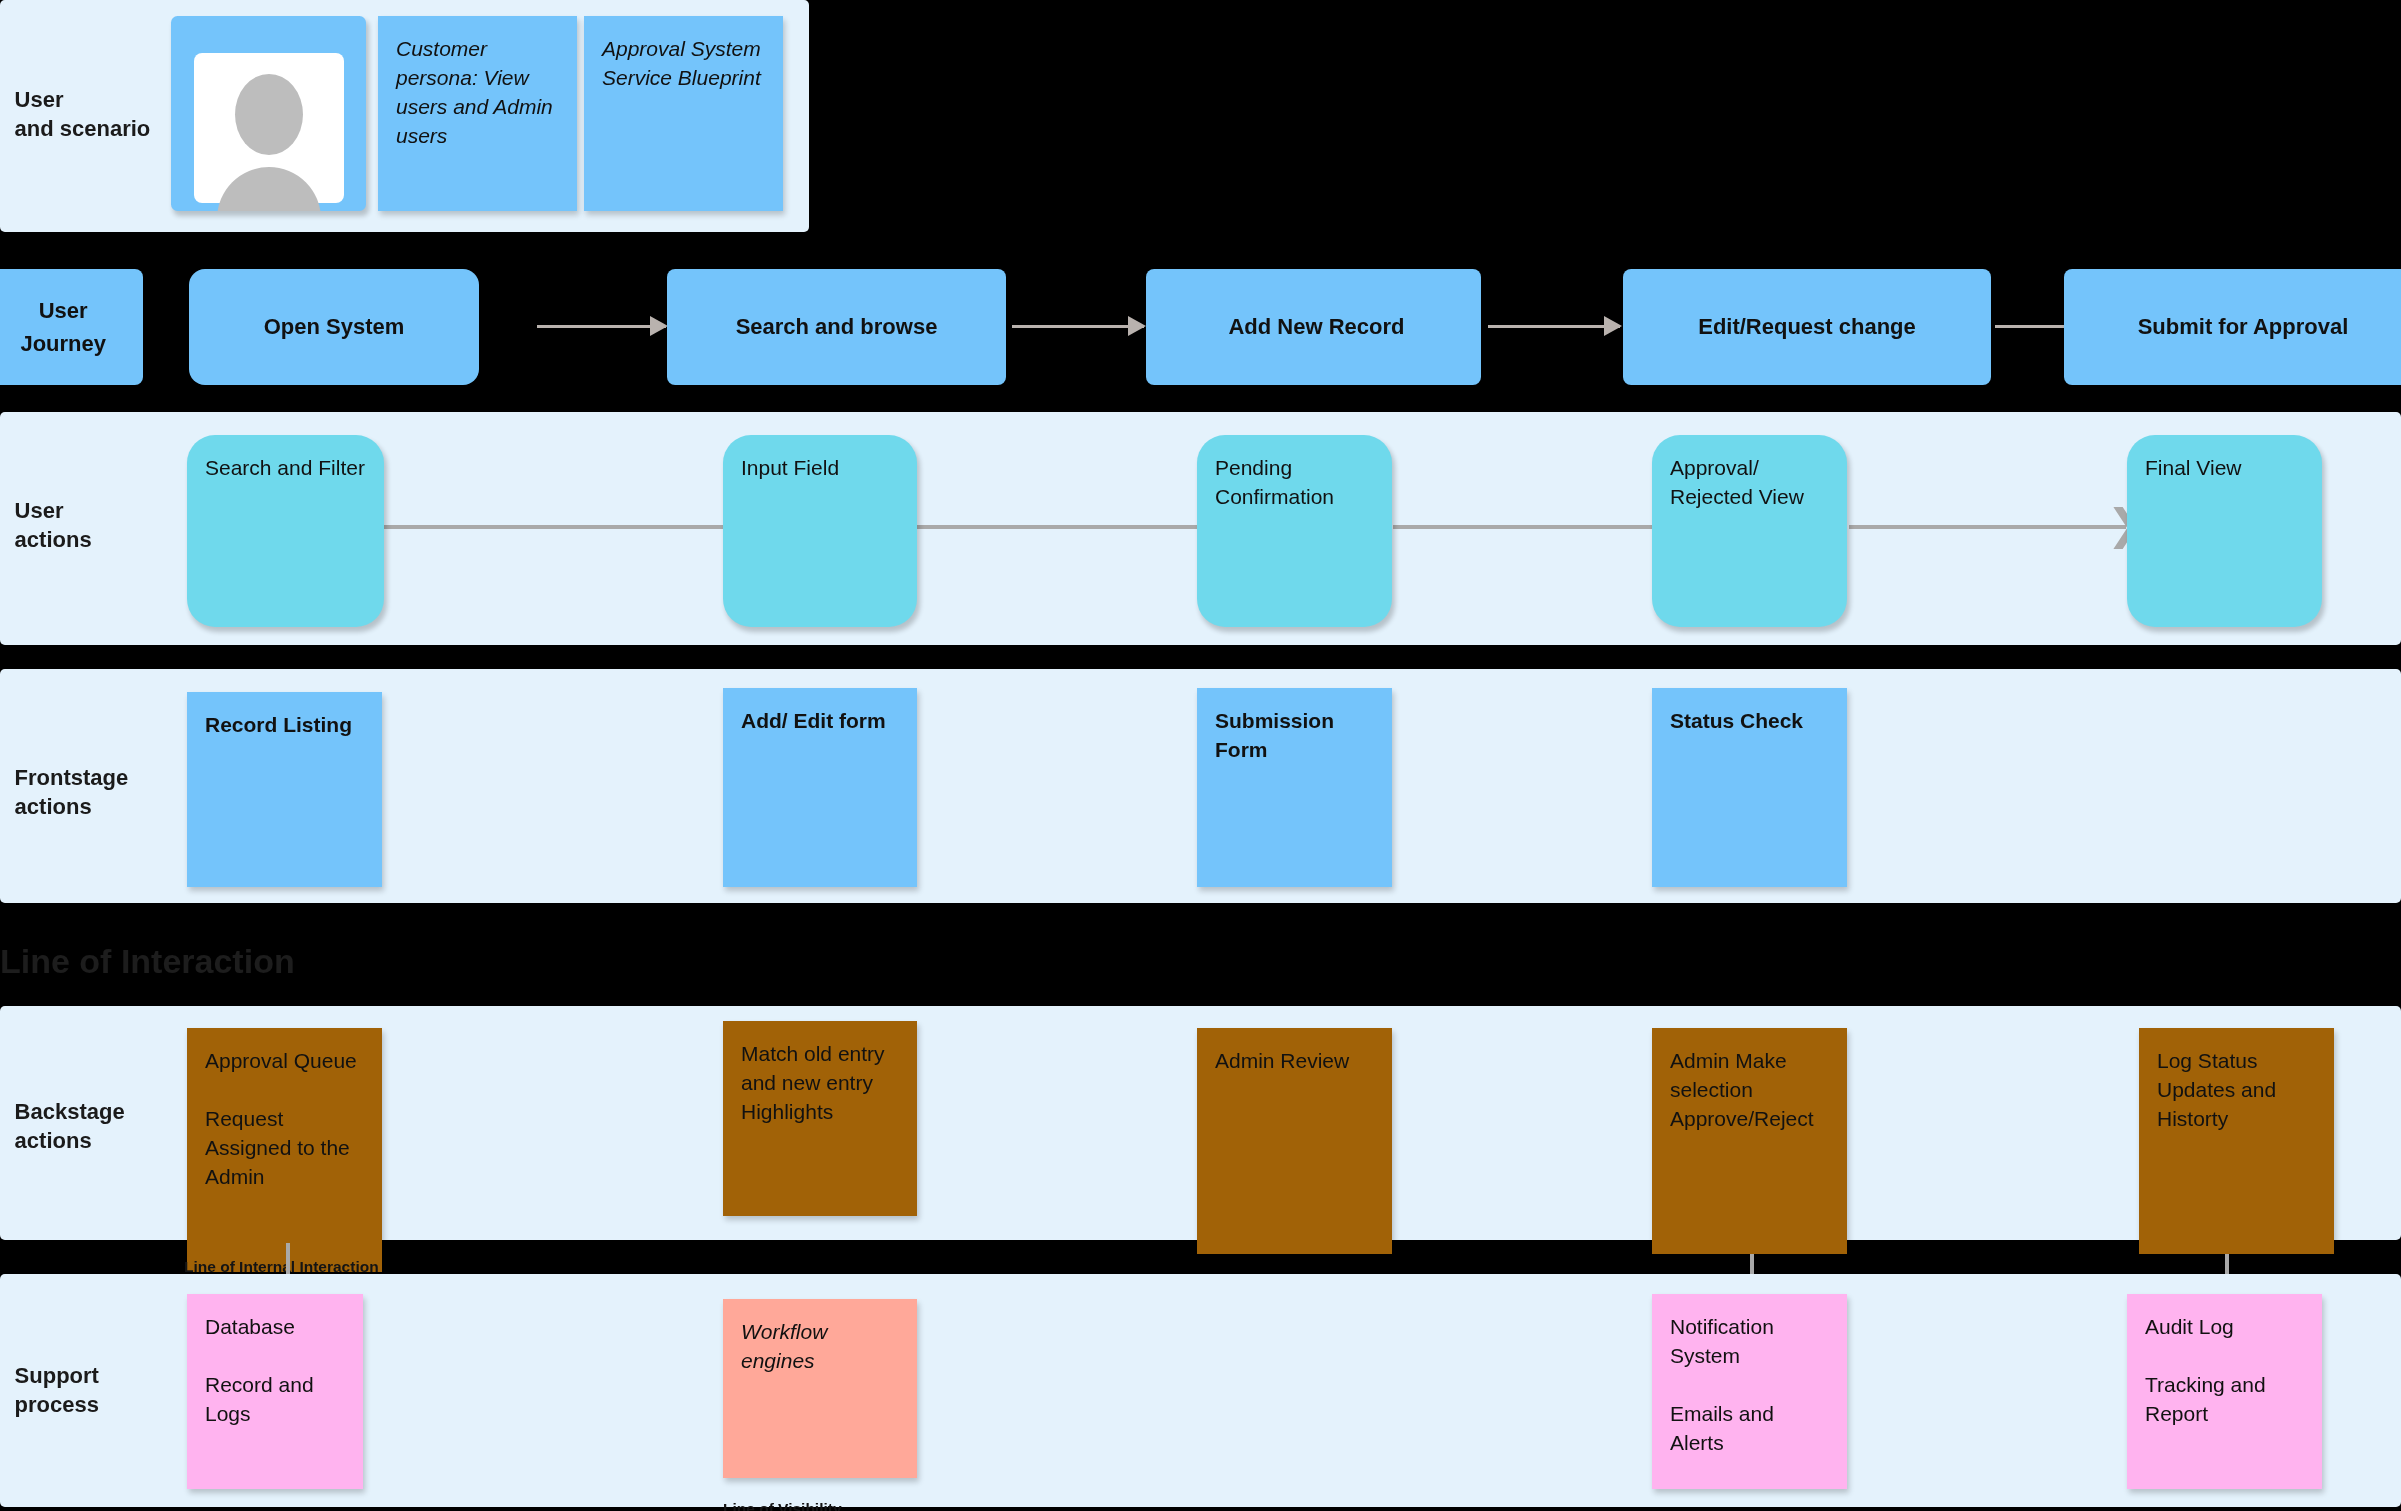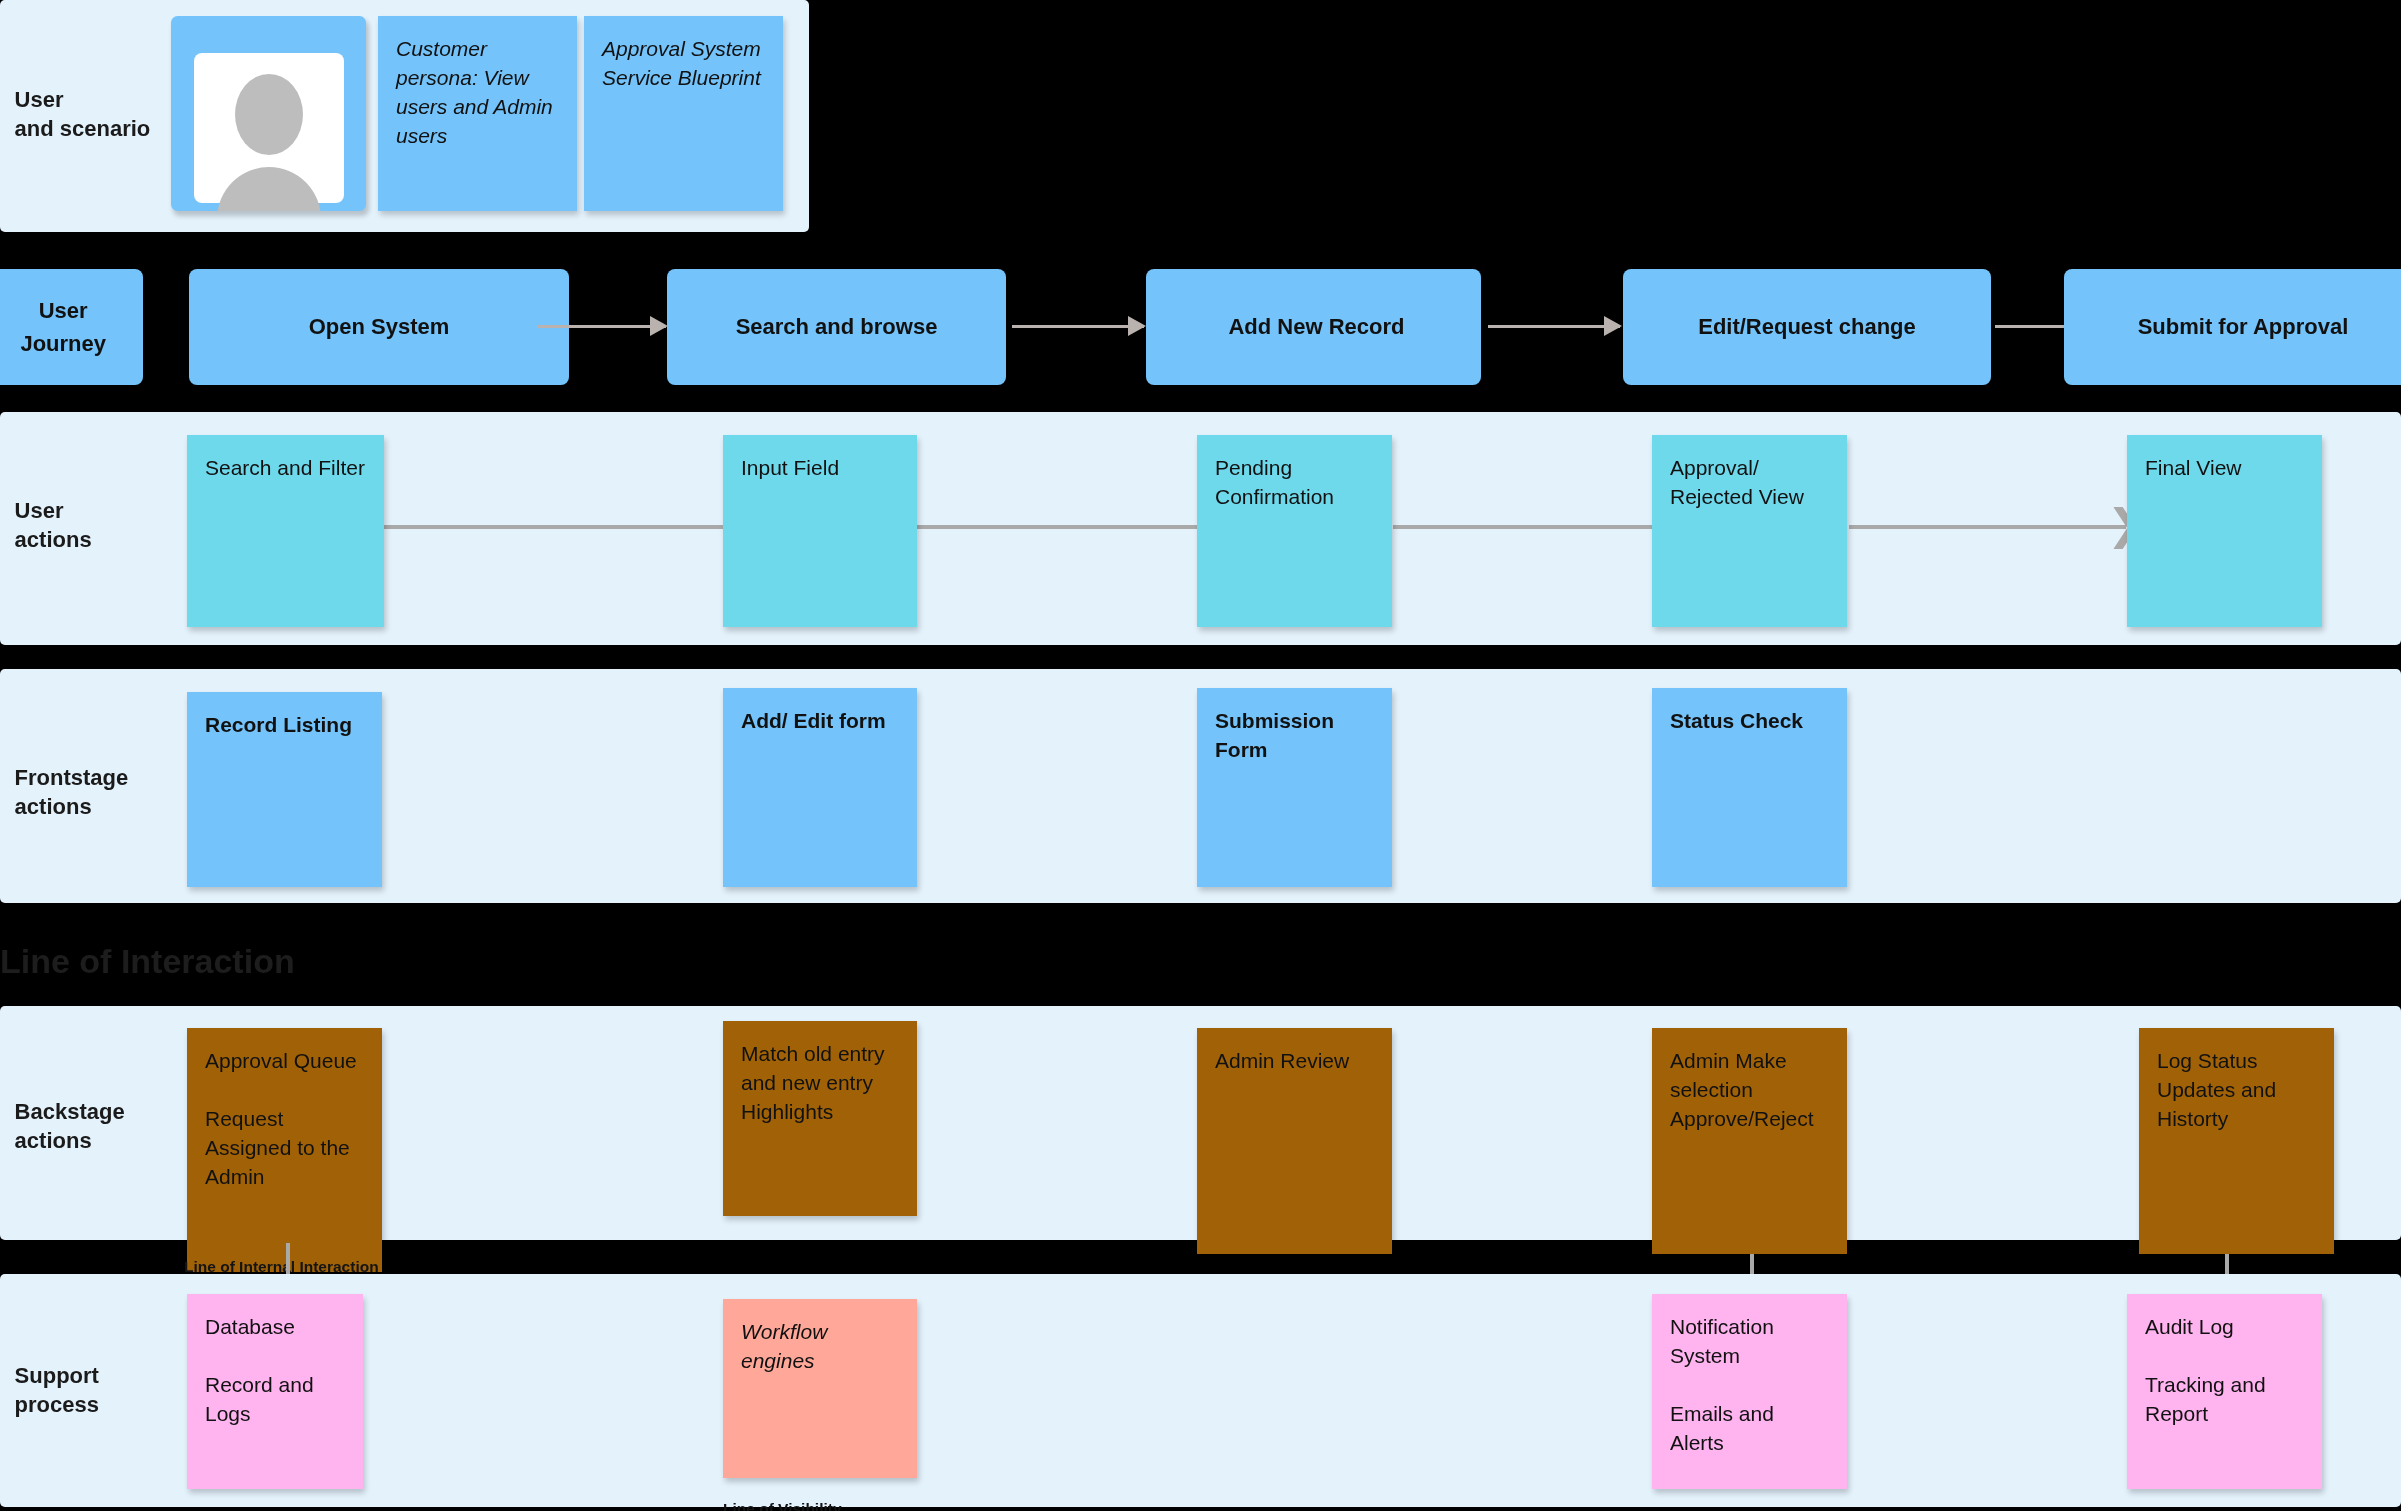--- a/index.html
+++ b/index.html
@@ -31,21 +31,21 @@
     position: absolute;
     box-shadow: 2.4px 4.1px 5.7px rgba(0,0,0,0.20);
     padding: 18px 18px 0 18px;
     font-size: 21px;
     line-height: 29px;
     color: #111111;
     white-space: pre-line;
     overflow: hidden;
   }
   .card.blue    { background: #74c4fb; }
-  .card.cyan    { background: #6fd9ec; }
+  .card.cyan    { background: #6fd9ec; border-radius: 28px; }
   .card.purple  { background: #a16207; }
   .card.pink    { background: #ffb3ef; }
   .card.salmon  { background: #ffa899; }
   .card.italic  { font-style: italic; }
   .card.bold    { font-weight: bold; }
 
   
   .stage {
     position: absolute;
     background: #74c4fb;
@@ -127,21 +127,21 @@
     </div>
   </div>
 
   <div class="card blue italic" style="left:378px; top:16.3px; width:199px; height:195px;">Customer persona: View users and Admin users</div>
 
   <div class="card blue italic" style="left:584px; top:16.3px; width:199px; height:195px;">Approval System Service Blueprint</div>
 
   <div class="stage rowlabel" style="left:-16.3px; top:269px; width:159px; height:116px; justify-content:center; align-items:center;">User
 Journey</div>
 
-  <div class="stage" style="left:189px; top:269px; width:380px; height:116px;">Open System</div>
+  <div class="stage" style="left:189px; top:269px; width:290px; height:116px;border-radius:16px;">Open System</div>
   <div class="arrow" style="left:537px; top:325px; width:129px;">
     <div class="shaft"></div>
       <div class="head"></div>
   </div>
 
   <div class="stage" style="left:667px; top:269px; width:339px; height:116px;">Search and browse</div>
   <div class="arrow" style="left:1012px; top:325px; width:132px;">
     <div class="shaft"></div>
       <div class="head"></div>
   </div>

